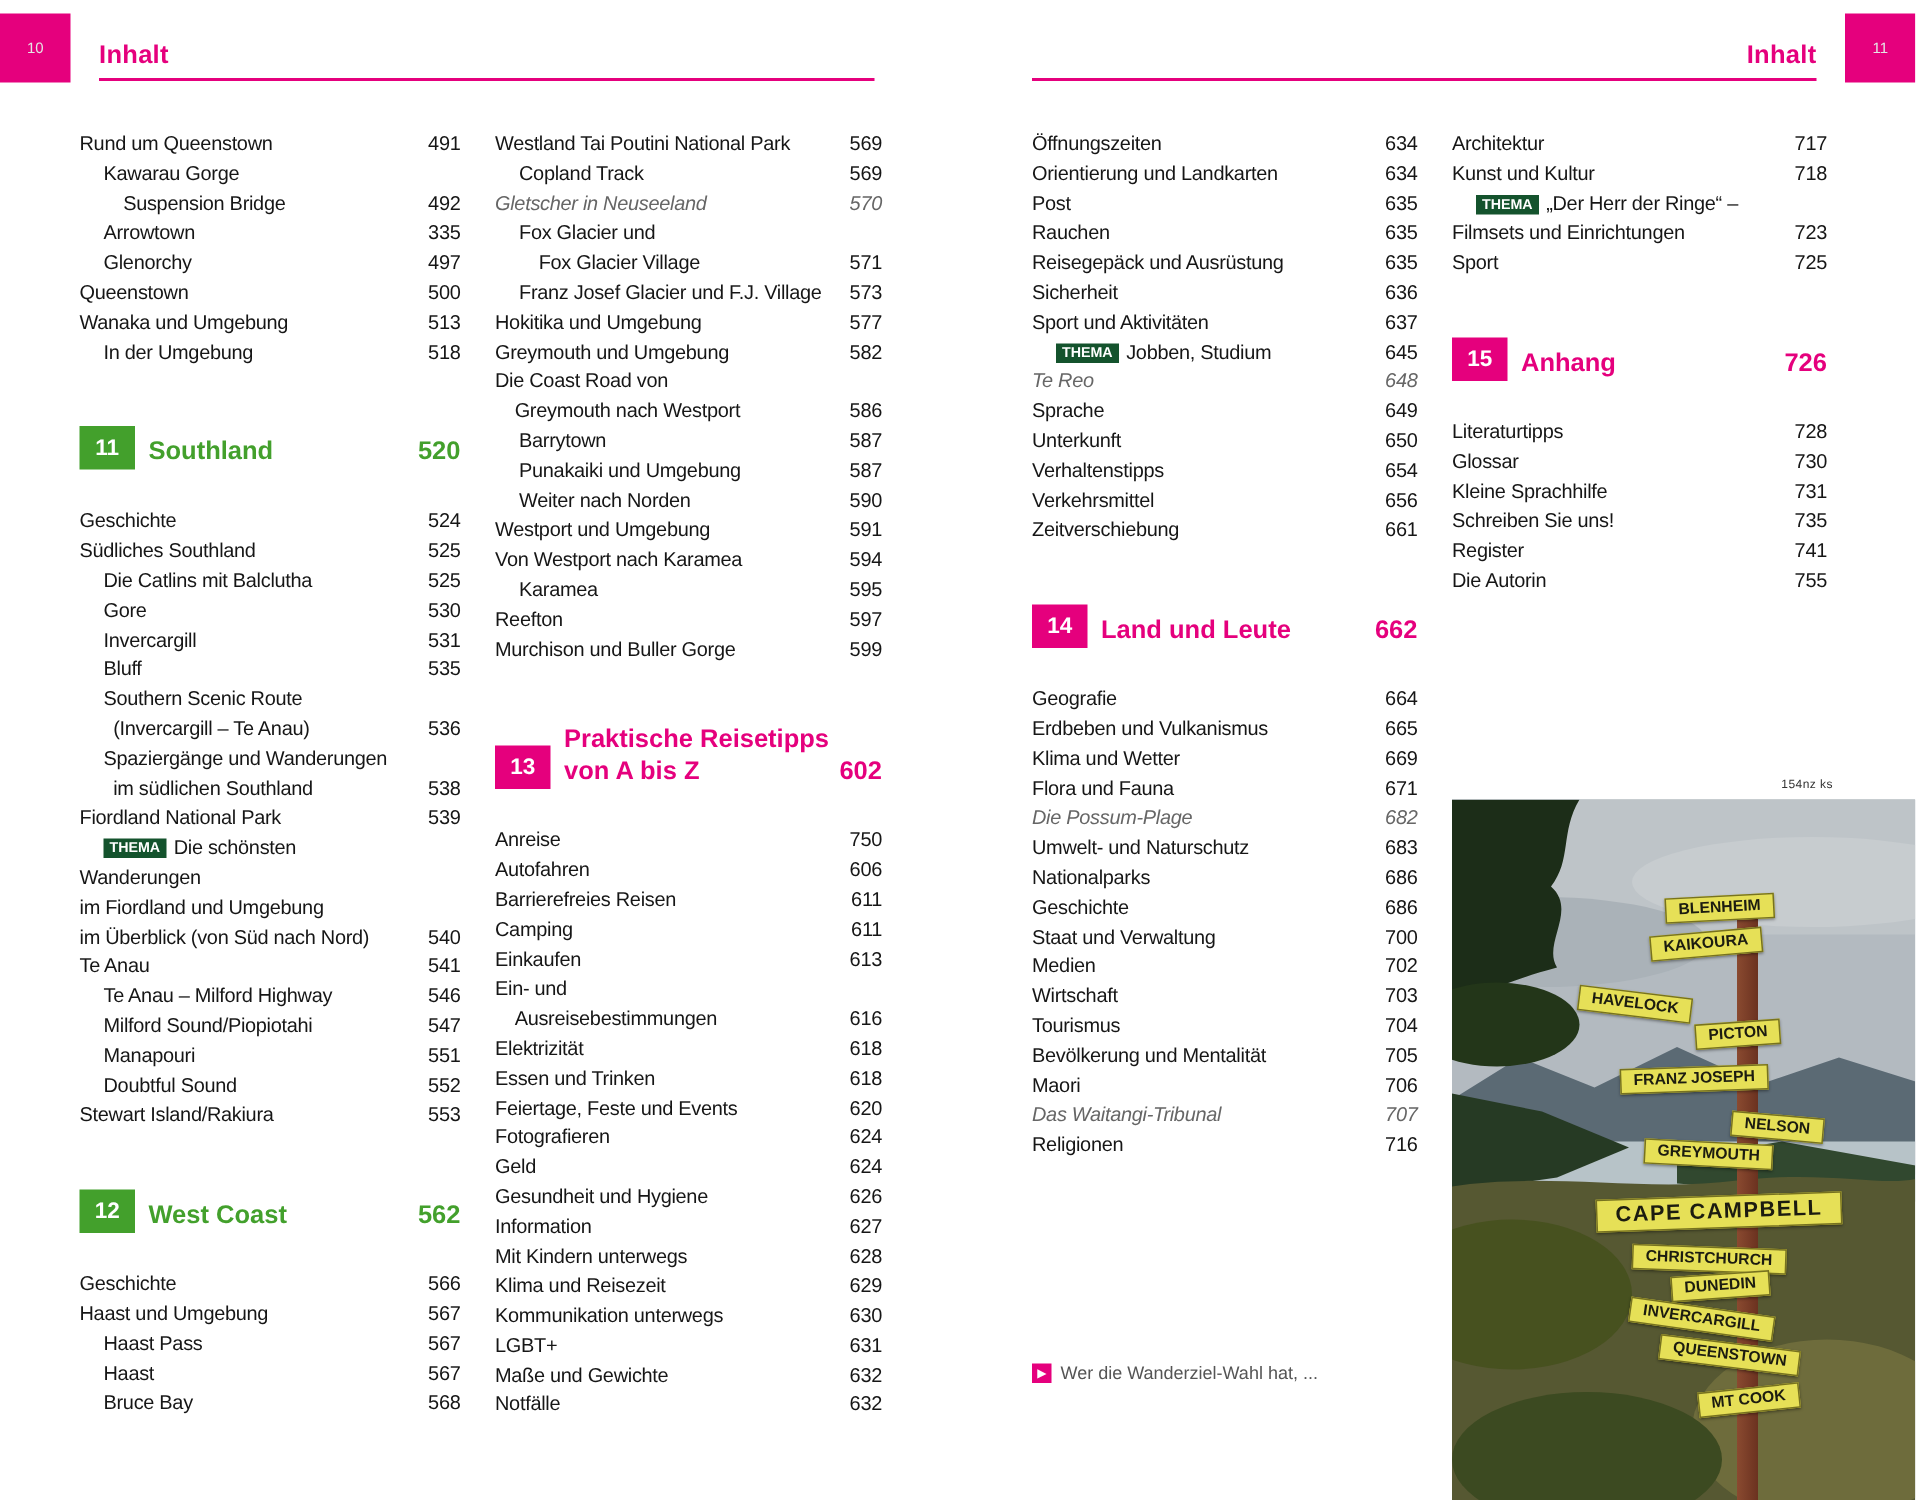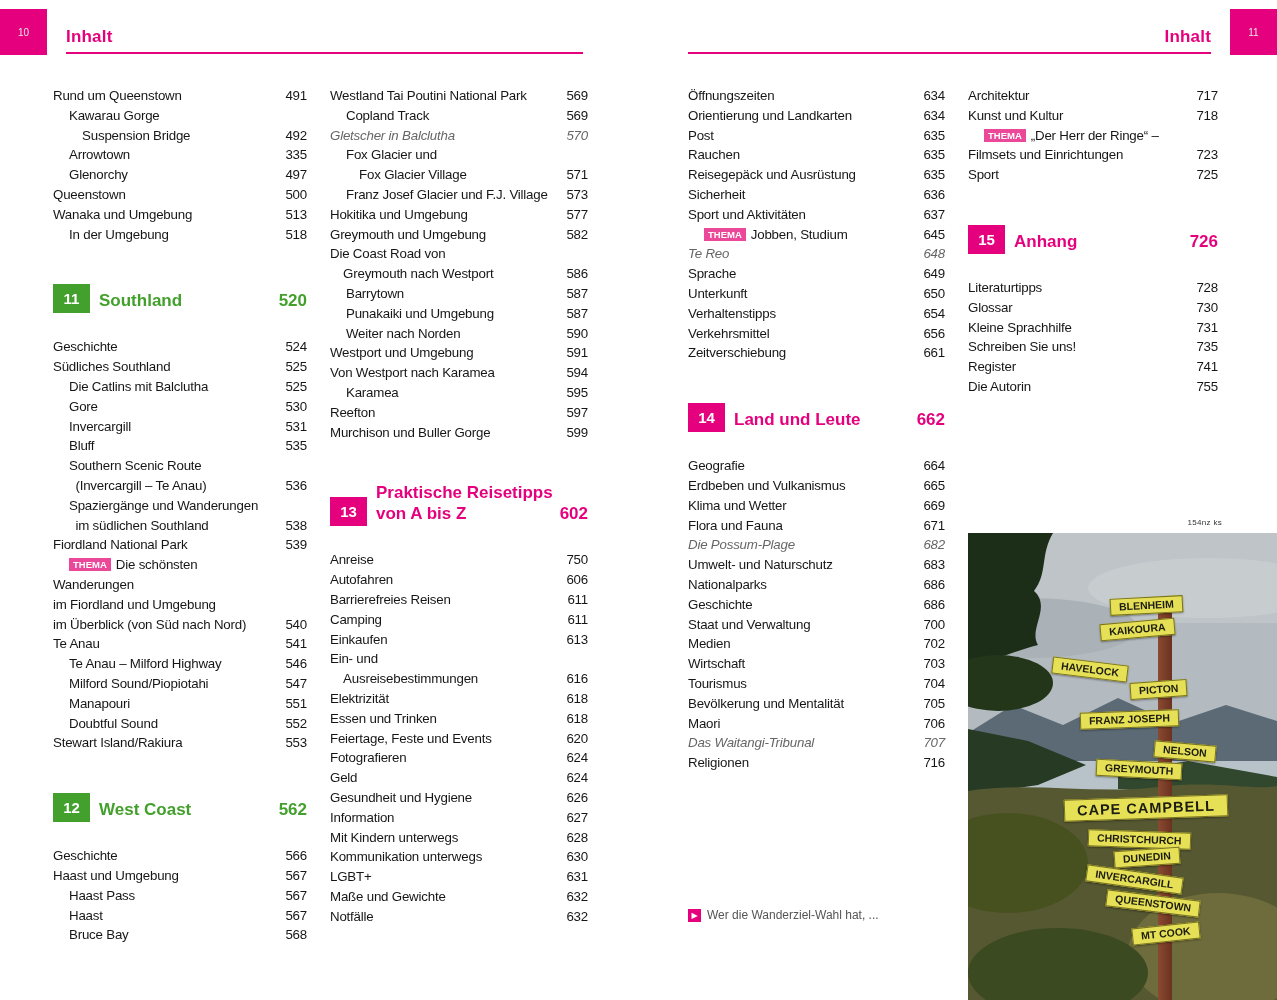--- a/index.html
+++ b/index.html
@@ -24,21 +24,21 @@
   
   .col { position:absolute; top:86px; }
   .entry { display:flex; font-size:13.3px; line-height:19.8px; letter-spacing:-.2px; color:#161616; }
   .entry .label { flex:1 1 auto; padding-right:4px; }
   .entry .txt { white-space:pre-line; }
   .entry .page { align-self:flex-end; white-space:nowrap; }
   .entry.b { font-weight:normal; }
   .entry.i { font-style:italic; color:#666; }
   .entry.ind .label { padding-left:16px; }
   .entry.thema .label { text-indent:16px; }
-  .badge { display:inline-block; background:#ec4899; color:#fff; font-weight:bold; font-style:normal;
+  .badge { display:inline-block; background:#14532d; color:#fff; font-weight:bold; font-style:normal;
            font-size:9.5px; line-height:13px; padding:0 4px; margin-right:5px; vertical-align:1px;
            letter-spacing:0; text-indent:0; }
 
   
   .chapter { display:flex; margin:40px 0 24px 0; align-items:flex-end; }
   .chapter.multi { align-items:flex-end; }
   .chnum { flex:0 0 37px; width:37px; height:29px; color:#fff; font-size:15px; font-weight:bold;
            display:flex; align-items:center; justify-content:center; margin-right:9px; }
   .chtitle { flex:1 1 auto; font-size:17px; font-weight:bold; white-space:pre-line; line-height:21px; padding-bottom:2px; }
   .chpage  { font-size:17px; font-weight:bold; align-self:flex-end; line-height:21px; padding-bottom:2px; }
@@ -212,21 +212,21 @@
   <div class="col" style="left:330px; width:258px;">
       <div class="entry b">
         <span class="label"><span class="txt">Westland Tai Poutini National Park</span></span>
         <span class="page">569</span>
       </div>
       <div class="entry ind">
         <span class="label"><span class="txt">Copland Track</span></span>
         <span class="page">569</span>
       </div>
       <div class="entry i">
-        <span class="label"><span class="txt">Gletscher in Balclutha</span></span>
+        <span class="label"><span class="txt">Gletscher in Neuseeland</span></span>
         <span class="page">570</span>
       </div>
       <div class="entry ind">
         <span class="label"><span class="txt">Fox Glacier und
  Fox Glacier Village</span></span>
         <span class="page">571</span>
       </div>
       <div class="entry ind">
         <span class="label"><span class="txt">Franz Josef Glacier und F.J. Village</span></span>
         <span class="page">573</span>
@@ -331,20 +331,24 @@
         <span class="label"><span class="txt">Gesundheit und Hygiene</span></span>
         <span class="page">626</span>
       </div>
       <div class="entry">
         <span class="label"><span class="txt">Information</span></span>
         <span class="page">627</span>
       </div>
       <div class="entry">
         <span class="label"><span class="txt">Mit Kindern unterwegs</span></span>
         <span class="page">628</span>
+      </div>
+      <div class="entry">
+        <span class="label"><span class="txt">Klima und Reisezeit</span></span>
+        <span class="page">629</span>
       </div>
       <div class="entry">
         <span class="label"><span class="txt">Kommunikation unterwegs</span></span>
         <span class="page">630</span>
       </div>
       <div class="entry">
         <span class="label"><span class="txt">LGBT+</span></span>
         <span class="page">631</span>
       </div>
       <div class="entry">

